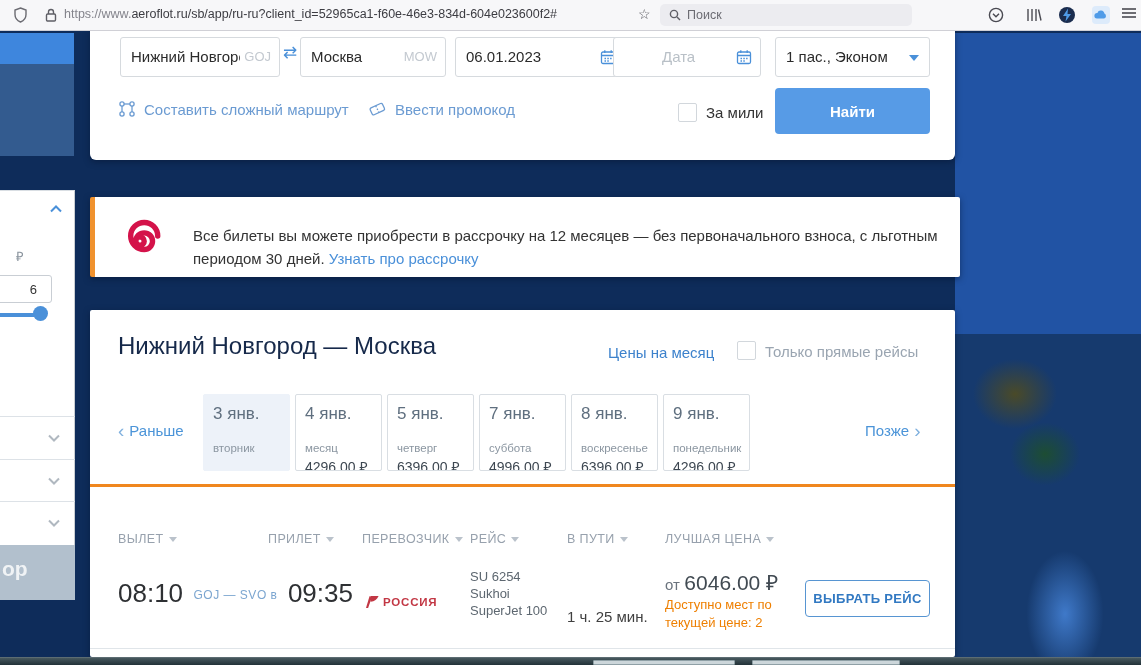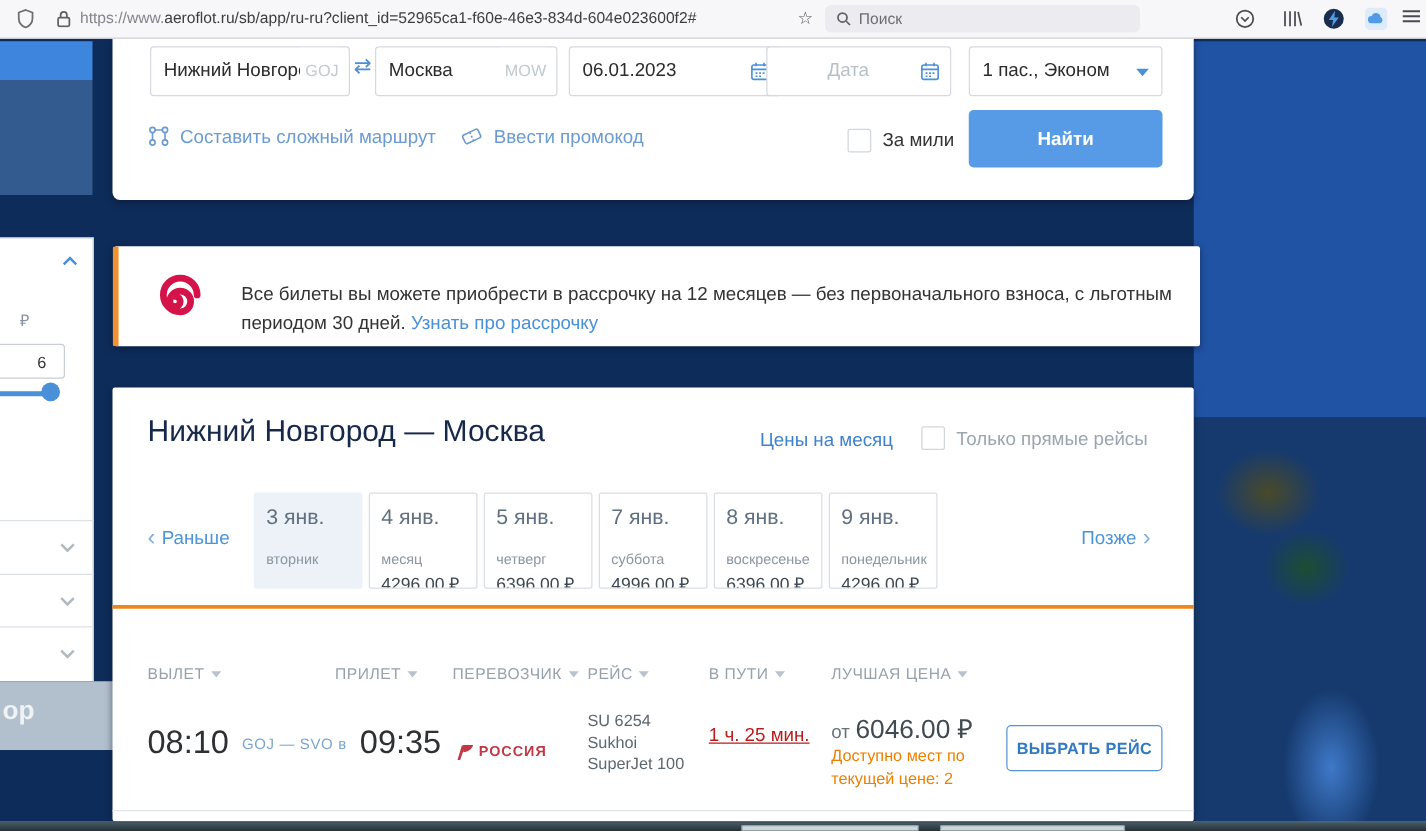--- a/index.html
+++ b/index.html
@@ -31,21 +31,21 @@
     border-top:1px solid #d9dee3;border-right:1px solid #c9ced3;box-sizing:border-box;}
   .sb-chevron-up{position:absolute;right:12px;top:14px;width:12px;height:8px;}
   .sb-cur{position:absolute;left:16px;top:56px;font-size:13px;color:#8a949e;}
   .sb-input{position:absolute;left:-26px;top:84px;width:78px;height:28px;border:1px solid #c9ced4;
     border-radius:3px;background:#fff;font-size:13px;color:#333;text-align:right;
     padding-right:14px;line-height:28px;box-sizing:border-box;}
   .sb-track{position:absolute;left:-10px;top:122px;width:52px;height:4px;background:#4a90d9;border-radius:2px;}
   .sb-handle{position:absolute;left:33px;top:115px;width:15px;height:15px;border-radius:50%;background:#4a90d9;}
   .sb-div{position:absolute;left:0;width:75px;height:1px;background:#dde2e7;}
   .sb-chevron-dn{position:absolute;right:14px;width:12px;height:8px;}
-  .sb-footer{position:absolute;left:0;top:515px;width:75px;height:55px;background:#b2c0cd;padding-left:16px;}
+  .sb-footer{position:absolute;left:0;top:515px;width:75px;height:55px;background:#b2c0cd;}
   .sb-footer span{position:absolute;left:2px;top:12px;font-size:21px;font-weight:bold;color:rgba(255,255,255,.8);}
   
   .card{position:absolute;left:90px;width:865px;background:#fff;box-shadow:0 2px 6px rgba(5,20,45,.5);}
   
   .form-card{top:0;height:130px;border-radius:0 0 6px 6px;}
   .fld{position:absolute;top:7px;height:40px;border:1px solid #d6dade;border-radius:3px;background:#fff;
     box-sizing:border-box;font-size:15px;color:#2b2b2b;line-height:38px;padding-left:10px;overflow:hidden;}
   .fld .val{white-space:nowrap;}
   .fld .code{position:absolute;right:8px;top:0;color:#c3c9d0;font-size:13px;line-height:38px;background:#fff;padding-left:4px;}
   .fld .cal{position:absolute;right:8px;top:11px;}
@@ -85,21 +85,21 @@
   .orange-line{position:absolute;left:0;top:174px;width:865px;height:3px;background:#f0871e;}
   .thead{position:absolute;top:222px;font-size:12.5px;color:#97a1ad;letter-spacing:.4px;white-space:nowrap;}
   .thead .sc{display:inline-block;width:0;height:0;border-left:4px solid transparent;border-right:4px solid transparent;
     border-top:5px solid #bac2cb;margin-left:5px;vertical-align:middle;}
   .f-times{position:absolute;left:28px;top:268px;white-space:nowrap;}
   .f-times .t{font-size:26px;color:#2e3033;}
   .f-times .rt{font-size:12px;color:#7ca6d0;margin:0 6px;position:relative;top:-3px;letter-spacing:.5px;}
   .f-carrier{position:absolute;left:275px;top:285px;display:flex;align-items:center;gap:4px;}
   .f-carrier span{font-size:11.5px;font-weight:bold;color:#c23744;letter-spacing:.8px;}
   .f-details{position:absolute;left:380px;top:258px;font-size:13px;line-height:1.32;color:#5d6770;}
-  .f-dur{position:absolute;left:477px;top:270px;font-size:15px;color:#b91c1c;text-decoration:underline;}
+  .f-dur{position:absolute;left:477px;top:298px;font-size:15px;color:#404040;}
   .f-price{position:absolute;left:575px;top:258px;}
   .f-price .pf{font-size:15px;color:#6a737d;}
   .f-price .pv{font-size:21px;color:#414a52;}
   .f-avail{position:absolute;left:575px;top:286px;width:145px;font-size:13px;line-height:1.35;color:#ee7f00;}
   .btn-select{position:absolute;left:715px;top:270px;width:125px;height:37px;background:#fff;
     border:1px solid #5795d2;border-radius:4px;color:#3279c2;font-size:13px;font-weight:600;
     font-family:inherit;letter-spacing:.3px;cursor:pointer;}
   .r-divider{position:absolute;left:0;top:338px;width:865px;height:1px;background:#e0e5e9;}
   
   .taskbar{position:absolute;left:0;top:627px;width:1141px;height:8px;

